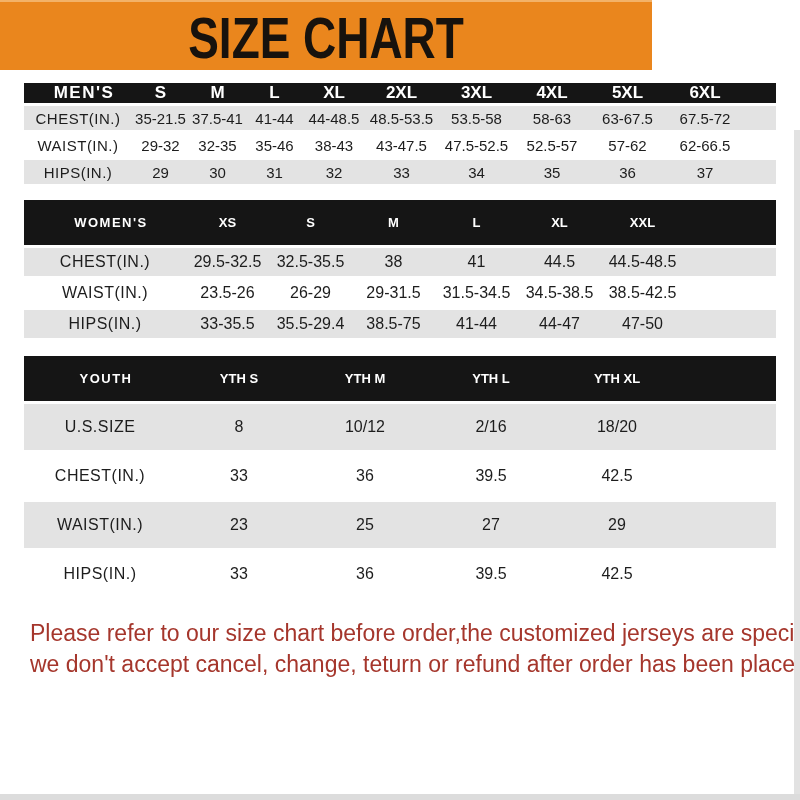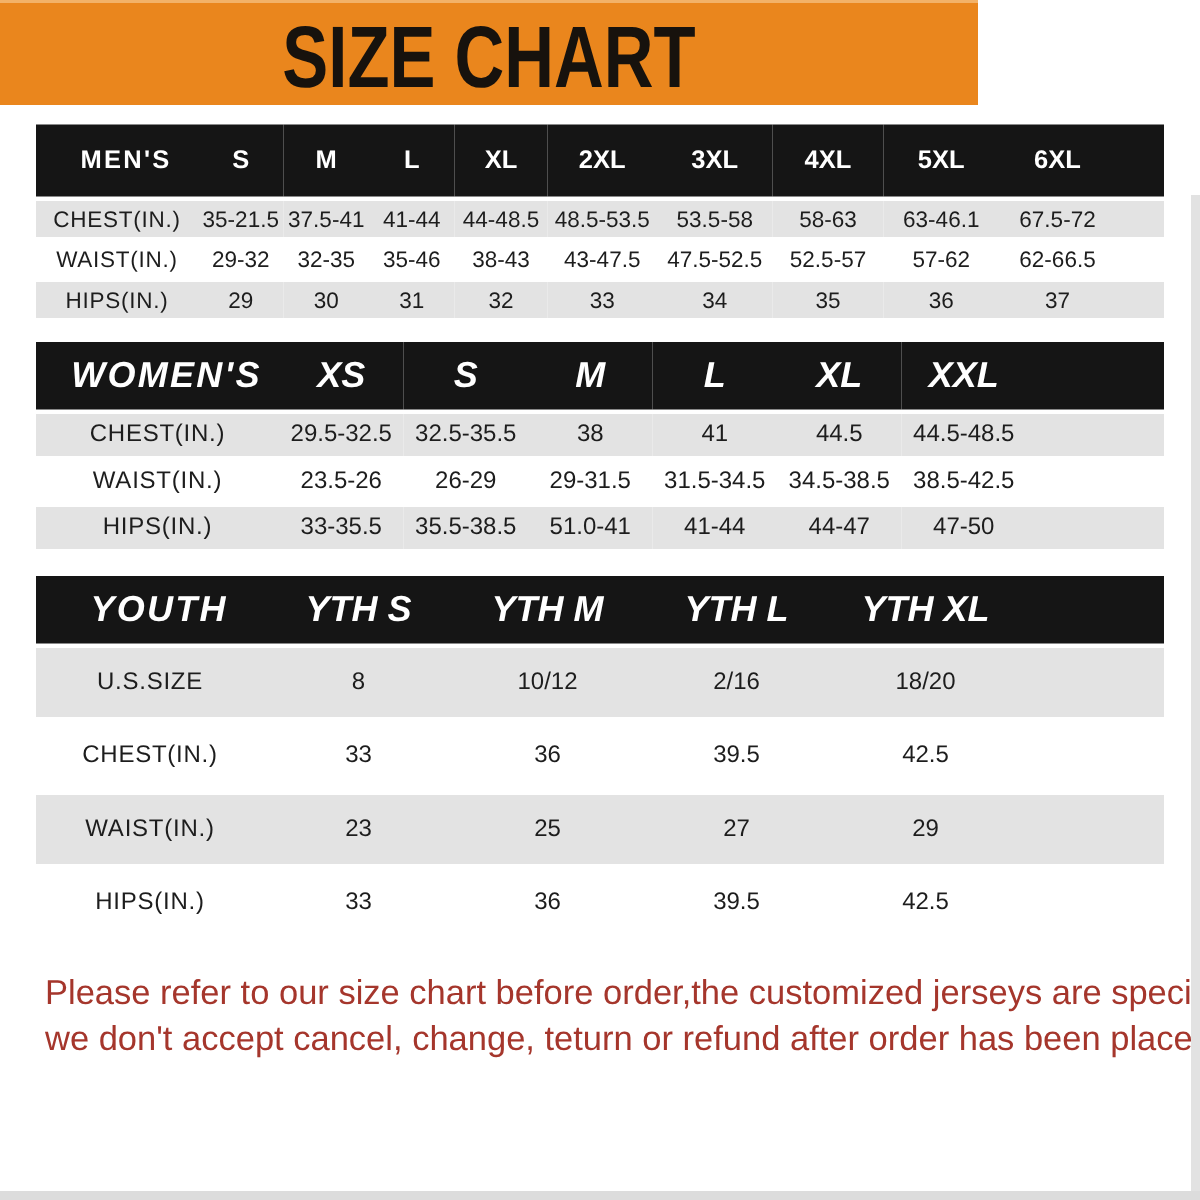--- a/index.html
+++ b/index.html
@@ -29,25 +29,25 @@
   .h-youth { margin-top:30px; }
   
   table.chart {
     border-collapse:separate; border-spacing:0 3px; table-layout:fixed;
     width:752px; margin-left:24px;
   }
   table.men   { margin-top:10px; }
   table.women { margin-top:10px; }
   table.youth { margin-top:12px; }
   tr.head-row { background:#151515; color:#FFFFFF; }
-  .men   tr.head-row { height:48px; }
+  .men   tr.head-row { height:20px; }
   .women tr.head-row, .youth tr.head-row { height:45px; }
   tr.head-row th { font-weight:bold; text-align:center; }
   .men   tr.head-row th { font-size:17px; }
-  .women tr.head-row th, .youth tr.head-row th { font-size:24px;font-style:italic; }
+  .women tr.head-row th, .youth tr.head-row th { font-size:13px; }
   th.corner { text-align:left; padding-left:12px; letter-spacing:1.5px; }
   .men   th.corner { font-size:22px; }
   .women th.corner, .youth th.corner { font-size:25px; }
   tr.band td { text-align:center; color:#1d1d1d; }
   .men   tr.band { height:24px; }
   .women tr.band { height:28px; }
   .youth tr.band { height:46px; }
   .men   tr.band td { font-size:15px; }
   .women tr.band td, .youth tr.band td { font-size:16px; }
   tr.gray { background:#E3E3E3; }
@@ -101,21 +101,21 @@
     <tbody>
       <tr class="band gray">
         <td class="rlabel">CHEST(IN.)</td>
         <td>35-21.5</td>
         <td>37.5-41</td>
         <td>41-44</td>
         <td>44-48.5</td>
         <td>48.5-53.5</td>
         <td>53.5-58</td>
         <td>58-63</td>
-        <td>63-46.1</td>
+        <td>63-67.5</td>
         <td>67.5-72</td>
         <td></td>
       </tr>
       <tr class="band">
         <td class="rlabel">WAIST(IN.)</td>
         <td>29-32</td>
         <td>32-35</td>
         <td>35-46</td>
         <td>38-43</td>
         <td>43-47.5</td>
@@ -182,22 +182,22 @@
         <td>26-29</td>
         <td>29-31.5</td>
         <td>31.5-34.5</td>
         <td>34.5-38.5</td>
         <td>38.5-42.5</td>
         <td></td>
       </tr>
       <tr class="band gray">
         <td class="rlabel">HIPS(IN.)</td>
         <td>33-35.5</td>
-        <td>35.5-38.5</td>
-        <td>51.0-41</td>
+        <td>35.5-29.4</td>
+        <td>38.5-75</td>
         <td>41-44</td>
         <td>44-47</td>
         <td>47-50</td>
         <td></td>
       </tr>
     </tbody>
   </table>
 
 
   <table class="chart youth">

